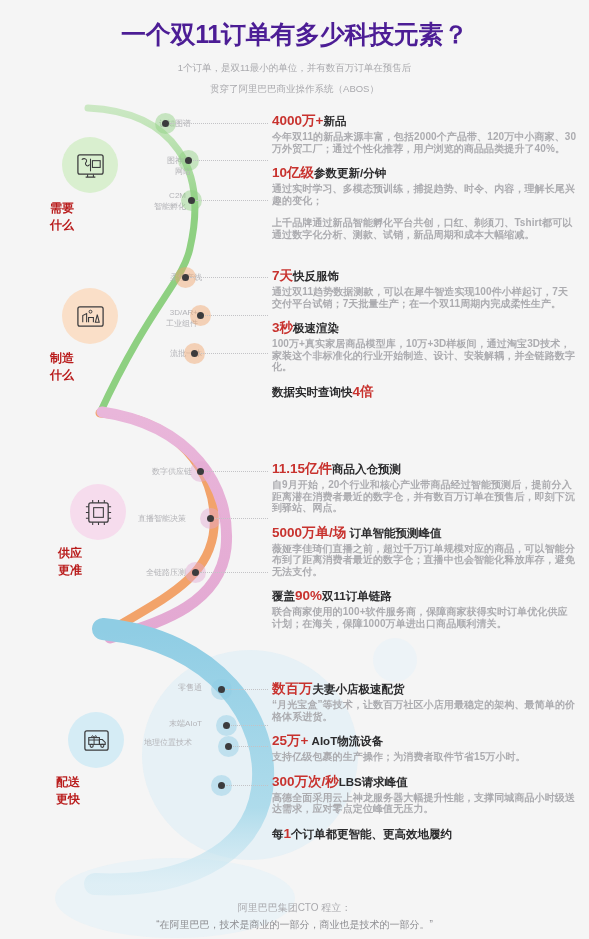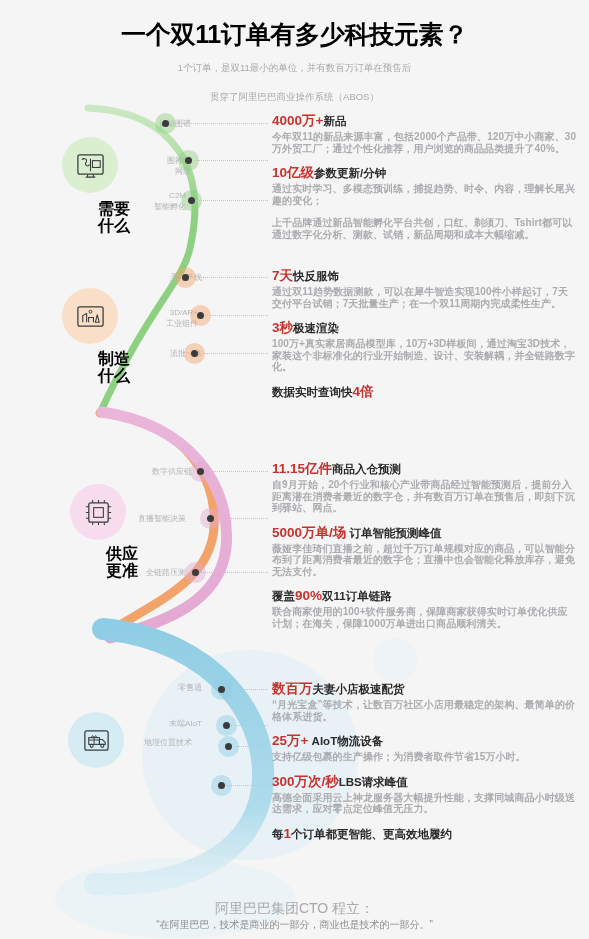--- a/index.html
+++ b/index.html
@@ -14,49 +14,49 @@
     width: 589px; height: 939px;
     background: #f5f5f5;
   }
 
   
   .header { position: absolute; top: 0; left: 0; width: 589px; text-align: center; }
   .title {
     margin-top: 18px;
     font-size: 25px;
     font-weight: bold;
-    color: #000000;
+    color: #4c1d95;
     letter-spacing: -0.3px;
   }
   .subline {
     font-size: 9.5px;
     color: #a9a9ad;
     line-height: 17px;
     margin-top: 8px;
   }
-  .subline.second { margin-top: 12px; text-align: center; }
+  .subline.second { margin-top: 4px; text-align: center; }
 
   
   #arcs { position: absolute; top: 0; left: 0; width: 589px; height: 939px; }
 
   
   .sec-badge {
     position: absolute;
     width: 56px; height: 56px;
     border-radius: 50%;
     display: flex; align-items: center; justify-content: center;
   }
   .sec-badge svg { width: 31px; height: 31px; }
   .sec-title {
     position: absolute;
     width: 80px;
-    text-align: right;
-    font-size: 16px;
+    text-align: left;
+    font-size: 12px;
     font-weight: bold;
-    color: #000000;
+    color: #b91c1c;
     line-height: 17px;
   }
 
   
   .node-label {
     position: absolute;
     width: 74px;
     text-align: right;
     font-size: 8px;
     color: #b4b4b8;
@@ -101,21 +101,21 @@
     font-weight: bold;
   }
   .txt-group + .txt-group { margin-top: 11px; }
 
   
   .footer {
     position: absolute;
     left: 0; width: 589px;
     text-align: center;
   }
-  .footer-l1 { font-size: 14px; color: #a9a9ad; line-height: 16px; }
+  .footer-l1 { font-size: 10px; color: #a9a9ad; line-height: 16px; }
   .footer-l2 { font-size: 10px; color: #8c8c90; line-height: 18px; }
 </style>
 </head>
 <body>
 
 <div id="page">
 
   <div class="header">
     <div class="title">一个双11订单有多少科技元素？</div>
     <div class="subline">1个订单，是双11最小的单位，并有数百万订单在预售后</div>
@@ -289,20 +289,24 @@
     <svg viewBox="0 0 32 32">
       <rect x="4" y="6" width="24" height="20" rx="2" fill="none" stroke="#3b3b3d" stroke-width="1.3"></rect>
       <rect x="8" y="13" width="11" height="7" fill="none" stroke="#3b3b3d" stroke-width="1.1"></rect>
       <path d="M19 15h3l3 3v2h-6z" fill="none" stroke="#3b3b3d" stroke-width="1.1"></path>
       <path d="M13.5 13v7M8 15.5h11" stroke="#3b3b3d" stroke-width="1"></path>
       <path d="M11.5 13c-1-1.5 0-2.5 1-1.5l1 1.5M15.5 13c1-1.5 0-2.5-1-1.5l-1 1.5" fill="none" stroke="#3b3b3d" stroke-width="1"></path>
       <circle cx="11" cy="21.5" r="1.6" fill="none" stroke="#3b3b3d" stroke-width="1.1"></circle>
       <circle cx="22" cy="21.5" r="1.6" fill="none" stroke="#3b3b3d" stroke-width="1.1"></circle>
     </svg>
   </div>
+  <div class="sec-title" style="left:56px; top:774px;">
+    <div>配送</div>
+    <div>更快</div>
+  </div>
 
   <div class="node-label" style="left:128px; top:682px;">零售通</div>
   <div class="arc-dot-halo" style="left:211px; top:679px; background:#8fcde4;"></div>
   <div class="arc-dot" style="left:218px; top:686px;"></div>
   <div class="connector" style="left:226px; top:689px; width:42px;"></div>
 
   <div class="node-label" style="left:128px; top:718px;">末端AIoT</div>
   <div class="arc-dot-halo" style="left:216px; top:715px; background:#8fcde4;"></div>
   <div class="arc-dot" style="left:223px; top:722px;"></div>
   <div class="connector" style="left:231px; top:725px; width:37px;"></div>

